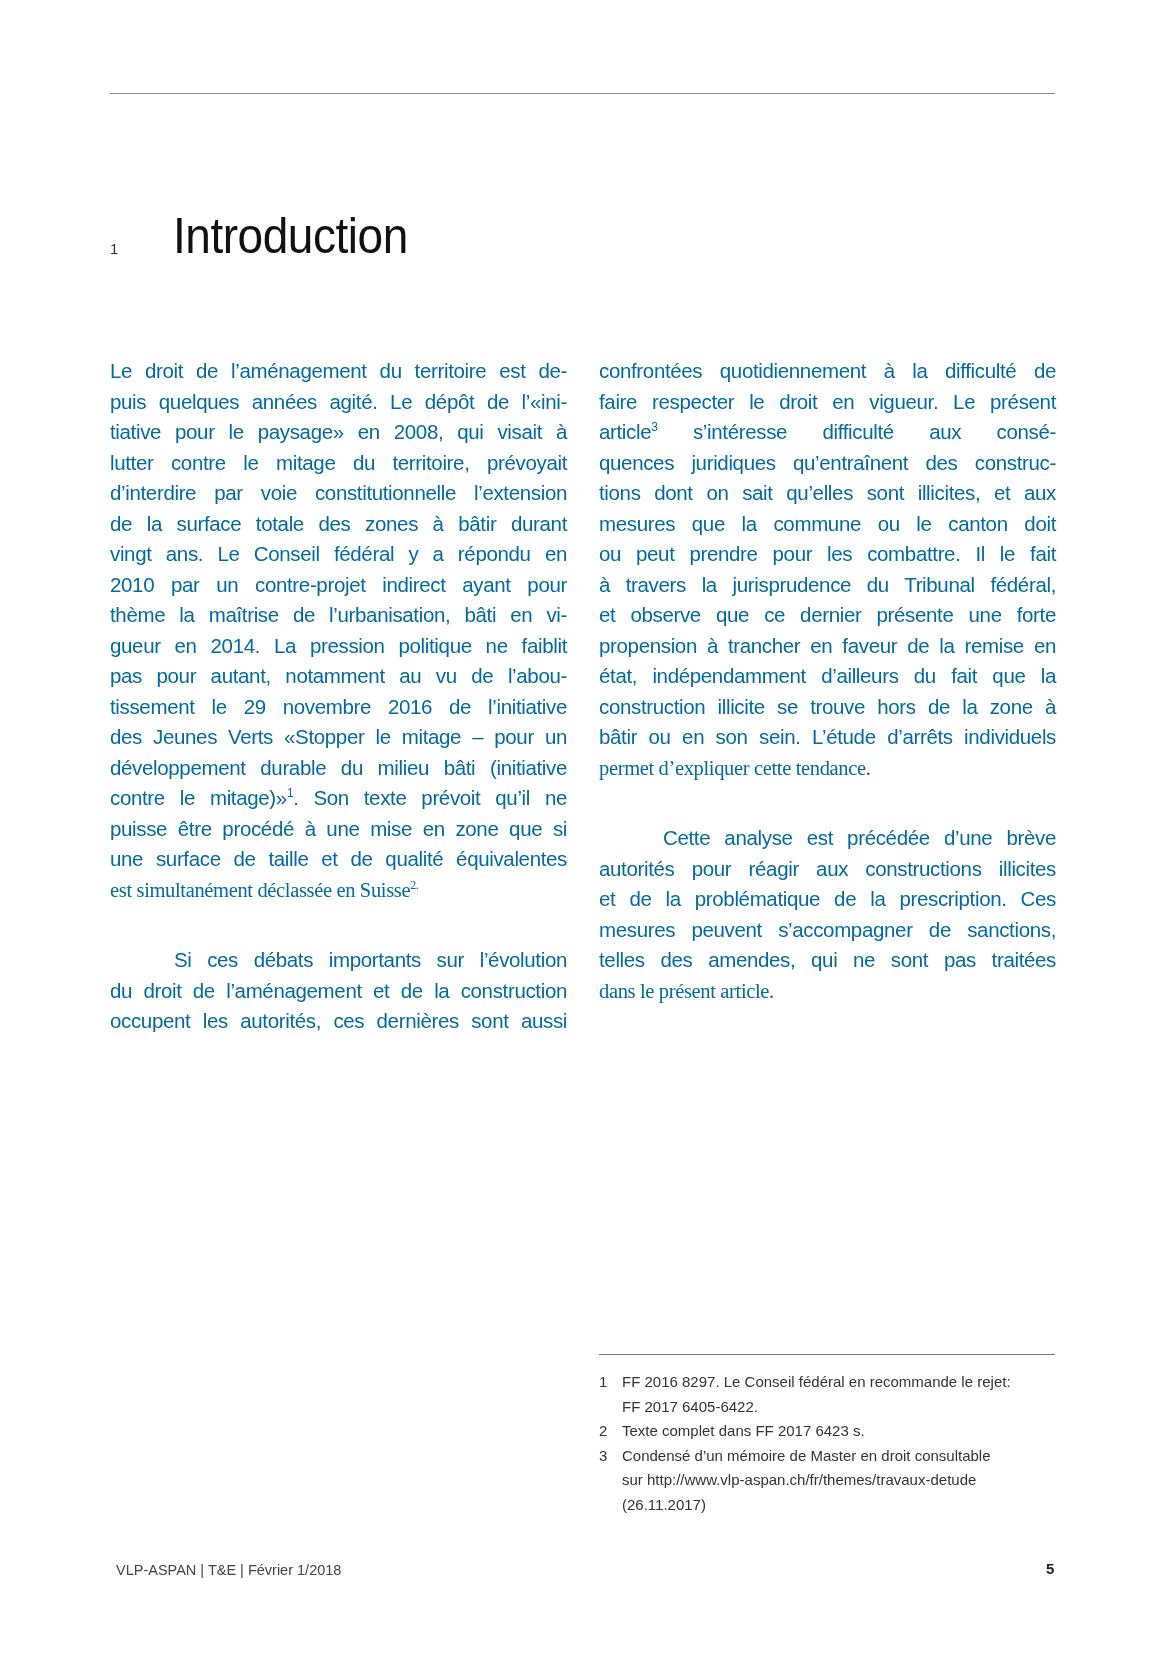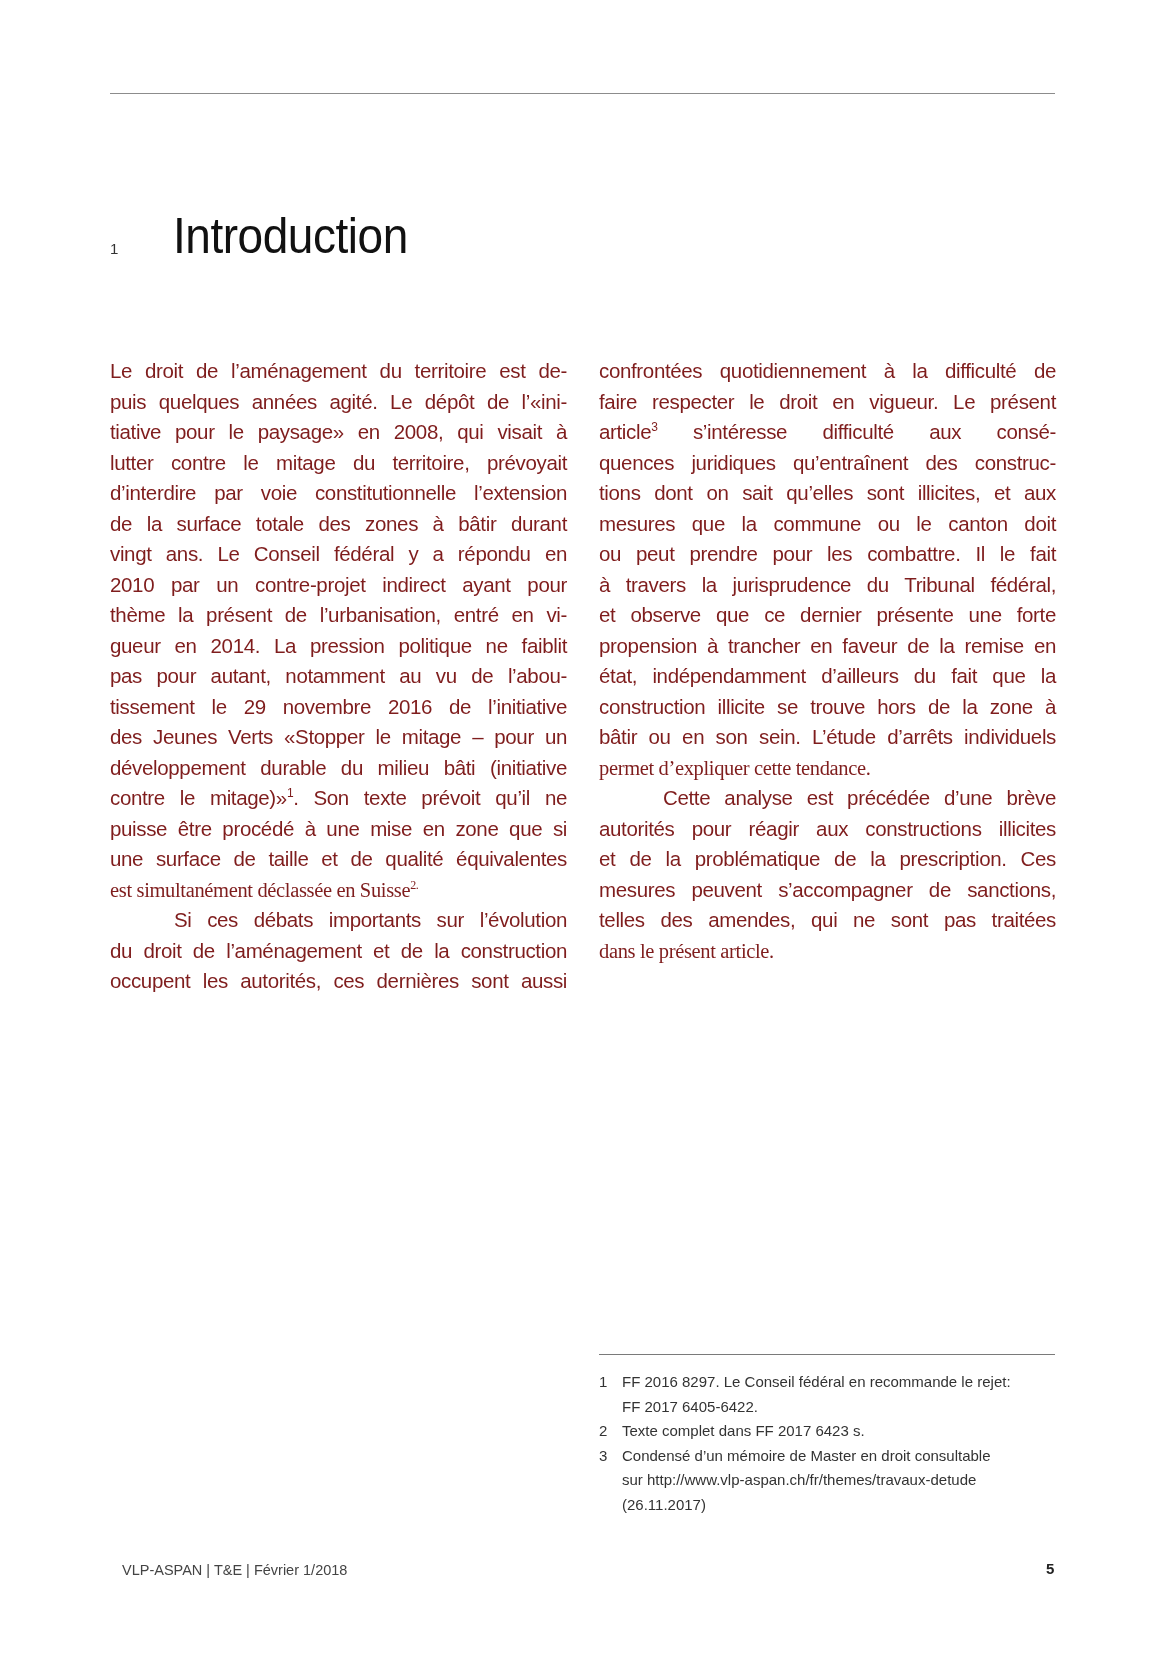--- a/index.html
+++ b/index.html
@@ -4,57 +4,57 @@
 <style>
   html, body { margin: 0; padding: 0; background: #ffffff; }
   body { width: 1166px; height: 1654px; position: relative; overflow: hidden;
          font-family: "Liberation Sans", sans-serif; color: #1a1a1a; }
   .top-rule { position: absolute; left: 110px; top: 93px; width: 945px; height: 0;
               border-top: 1.5px solid #8c8c8c; }
   .chapter-num { position: absolute; left: 110px; top: 240px; font-size: 15px; color: #333; }
   .chapter-title { position: absolute; left: 173px; top: 207px; font-size: 50px;
                    font-weight: normal; color: #111; letter-spacing: -0.5px; margin: 0;
                    transform: scaleX(0.92); transform-origin: left top; }
-  .col { position: absolute; top: 356px; width: 457px; font-size: 20.5px; line-height: 30.5px; color: #7f1d1d; }
+  .col { position: absolute; top: 356px; width: 457px; font-size: 20.5px; line-height: 30.5px; color: #0369a1; }
   .col.left { left: 110px; }
   .col.right { left: 599px; }
   .line { display: block; white-space: nowrap; text-align: justify; text-align-last: justify;
           height: 30.5px; overflow: visible; letter-spacing: -0.35px; }
   .line.last { text-align-last: left; font-family: Liberation Serif, serif; }
-  .line.indent { padding-left: 64px; }
+  .line.indent { padding-left: 64px; margin-top: 40px; }
   sup { font-size: 12px; line-height: 0; vertical-align: 8px; }
   .fn-rule { position: absolute; left: 599px; top: 1354px; width: 456px; height: 0;
              border-top: 1.5px solid #7a7a7a; }
   .footnotes { position: absolute; left: 599px; top: 1370px; width: 470px; font-size: 15px;
                line-height: 24.5px; color: #333; }
   .fn { display: flex; }
   .fn-num { width: 23px; flex: none; }
   .fn-text { flex: 1; }
-  .footer-left { position: absolute; left: 122px; top: 1562px; font-size: 14.5px; color: #444; }
+  .footer-left { position: absolute; left: 116px; top: 1562px; font-size: 14.5px; color: #444; }
   .footer-page { position: absolute; left: 1046px; top: 1560px; font-size: 15px; font-weight: bold; color: #222; }
 </style>
 </head>
 <body>
 
 <div class="top-rule"></div>
 
 <div class="chapter-num">1</div>
 <h1 class="chapter-title">Introduction</h1>
 
 <div class="col left">
 
   <span class="line">Le droit de l’aménagement du territoire est de-</span>
   <span class="line">puis quelques années agité. Le dépôt de l’«ini-</span>
   <span class="line">tiative pour le paysage» en 2008, qui visait à</span>
   <span class="line">lutter contre le mitage du territoire, prévoyait</span>
   <span class="line">d’interdire par voie constitutionnelle l’extension</span>
   <span class="line">de la surface totale des zones à bâtir durant</span>
   <span class="line">vingt ans. Le Conseil fédéral y a répondu en</span>
   <span class="line">2010 par un contre-projet indirect ayant pour</span>
-  <span class="line">thème la présent de l’urbanisation, entré en vi-</span>
+  <span class="line">thème la maîtrise de l’urbanisation, bâti en vi-</span>
   <span class="line">gueur en 2014. La pression politique ne faiblit</span>
   <span class="line">pas pour autant, notamment au vu de l’abou-</span>
   <span class="line">tissement le 29 novembre 2016 de l’initiative</span>
   <span class="line">des Jeunes Verts «Stopper le mitage – pour un</span>
   <span class="line">développement durable du milieu bâti (initiative</span>
   <span class="line"><span>contre le mitage)»</span><sup>1</sup><span>. Son texte prévoit qu’il ne</span></span>
   <span class="line">puisse être procédé à une mise en zone que si</span>
   <span class="line">une surface de taille et de qualité équivalentes</span>
   <span class="line last"><span>est simultanément déclassée en Suisse</span><sup>2.</sup></span>
 

